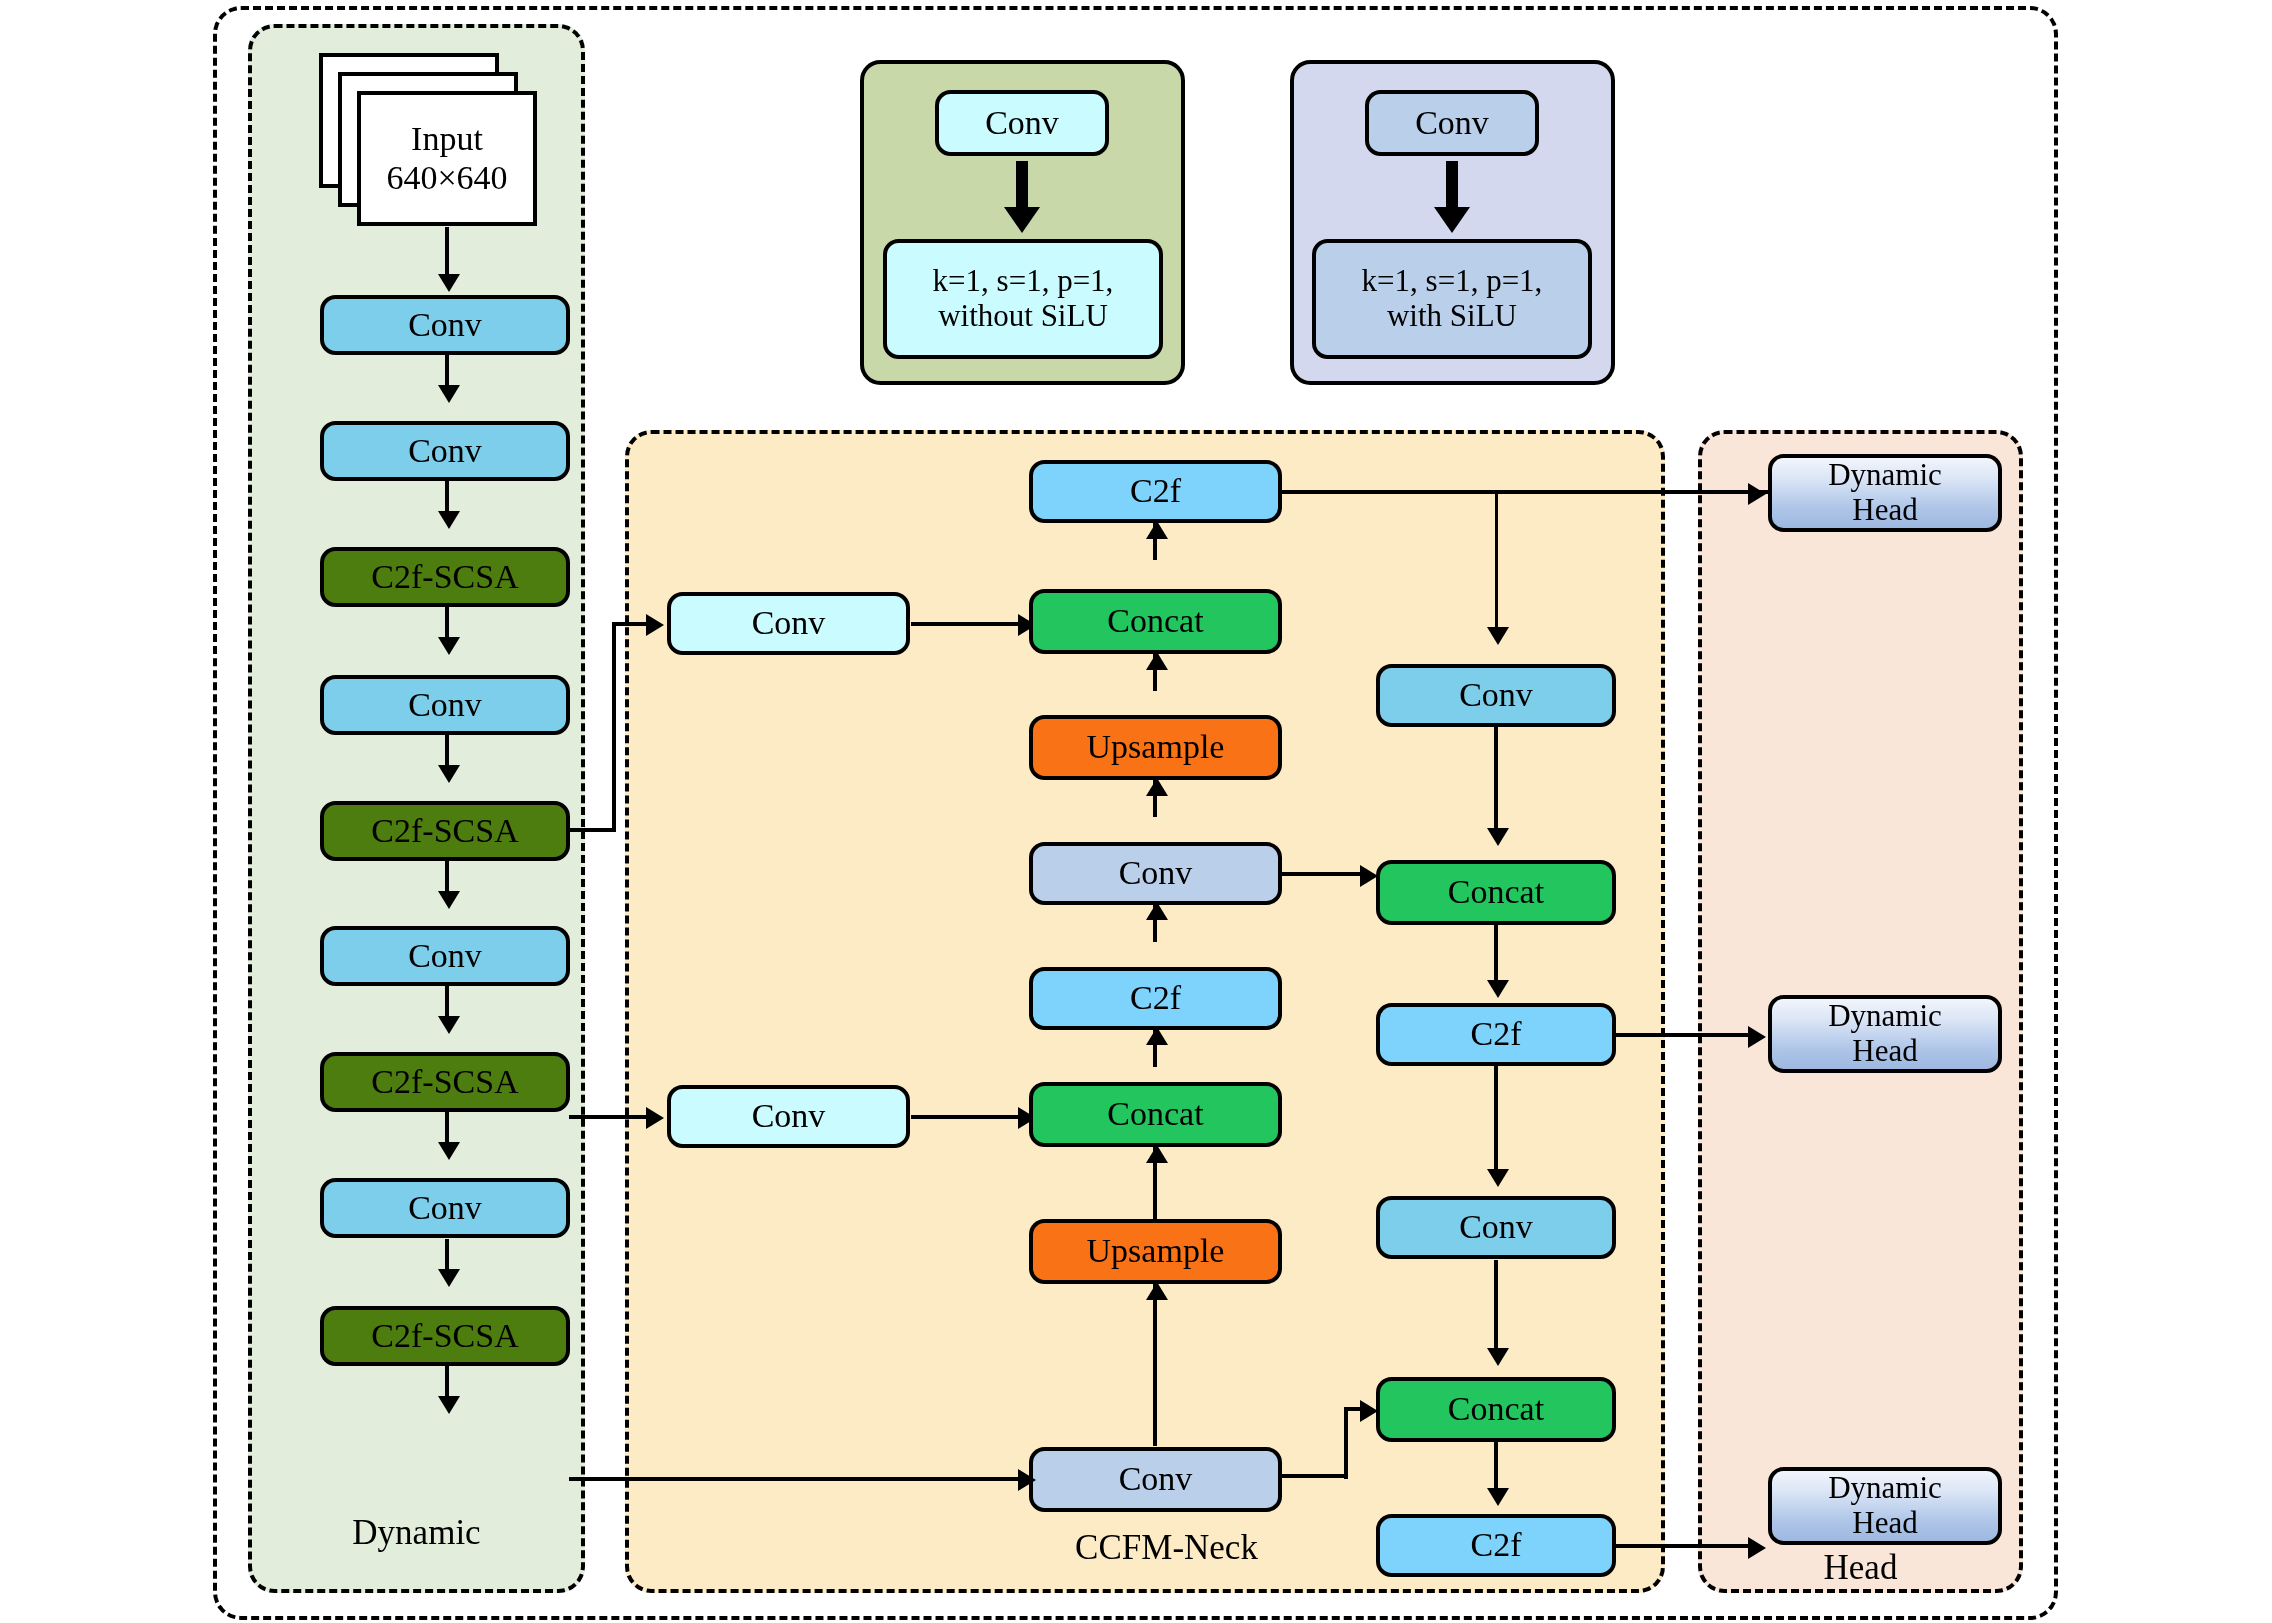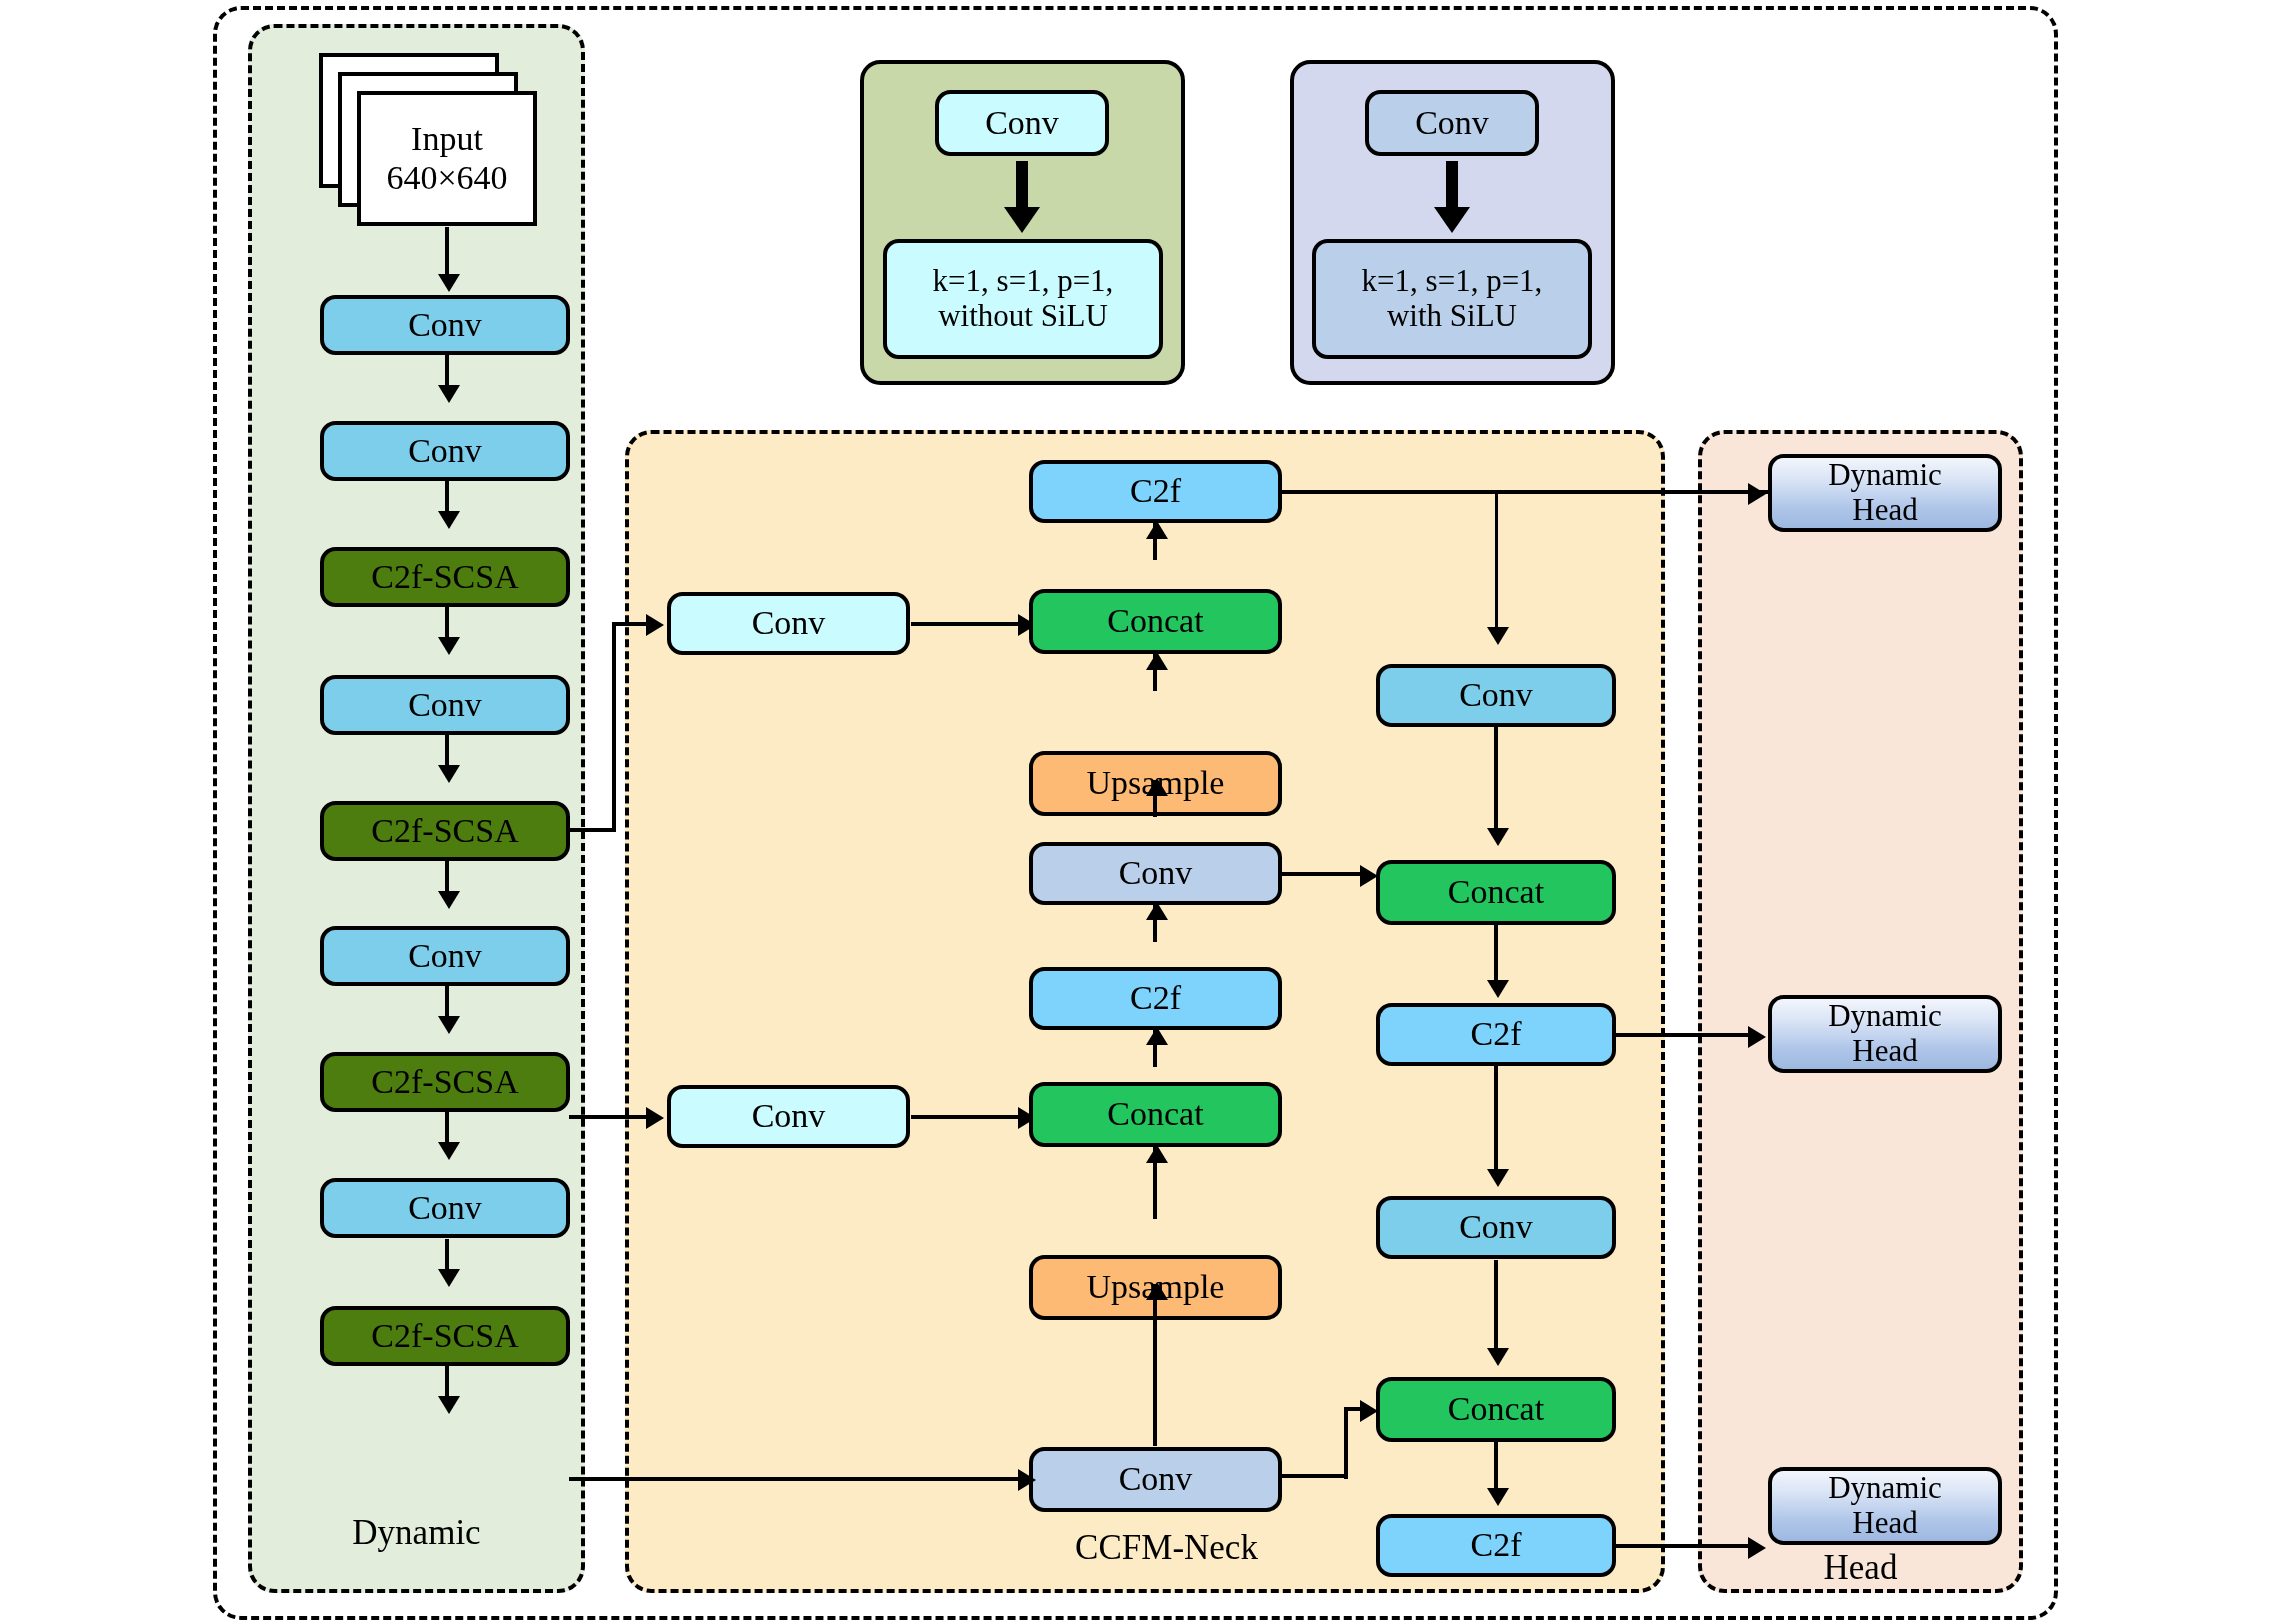--- a/index.html
+++ b/index.html
@@ -38,21 +38,21 @@
   .node.sq{border-radius:0;}
   .node.small{font-size:31px;}
 
   .c-conv-blue   {background:#7DCEEA;}
   .c-conv-cyan   {background:#CAFBFF;}
   .c-conv-slate  {background:#BAD0EA;}
   .c-scsa        {background:#4d7c0f;}
   .c-sppf        {background:#12A7E8;}
   .c-c2f         {background:#7dd3fc;}
   .c-concat      {background:#22c55e;text-align:right;}
-  .c-upsample    {background:#fdba74;margin-top:36px;}
+  .c-upsample    {background:#f97316;}
   .c-head        {background:linear-gradient(to bottom,#F2F5FC 0%,#DCE6F6 28%,#AEC5E8 72%,#9DB8E0 100%);}
   .c-white       {background:#ffffff;}
 
   
   .vline{position:absolute;background:#000;width:4.2px;}
   .hline{position:absolute;background:#000;height:4.2px;}
   .vline.thin{width:3px;}
 
   .arrow-down{position:absolute;width:0;height:0;
     border-left:11.4px solid transparent;border-right:11.4px solid transparent;border-top:18px solid #000;}

